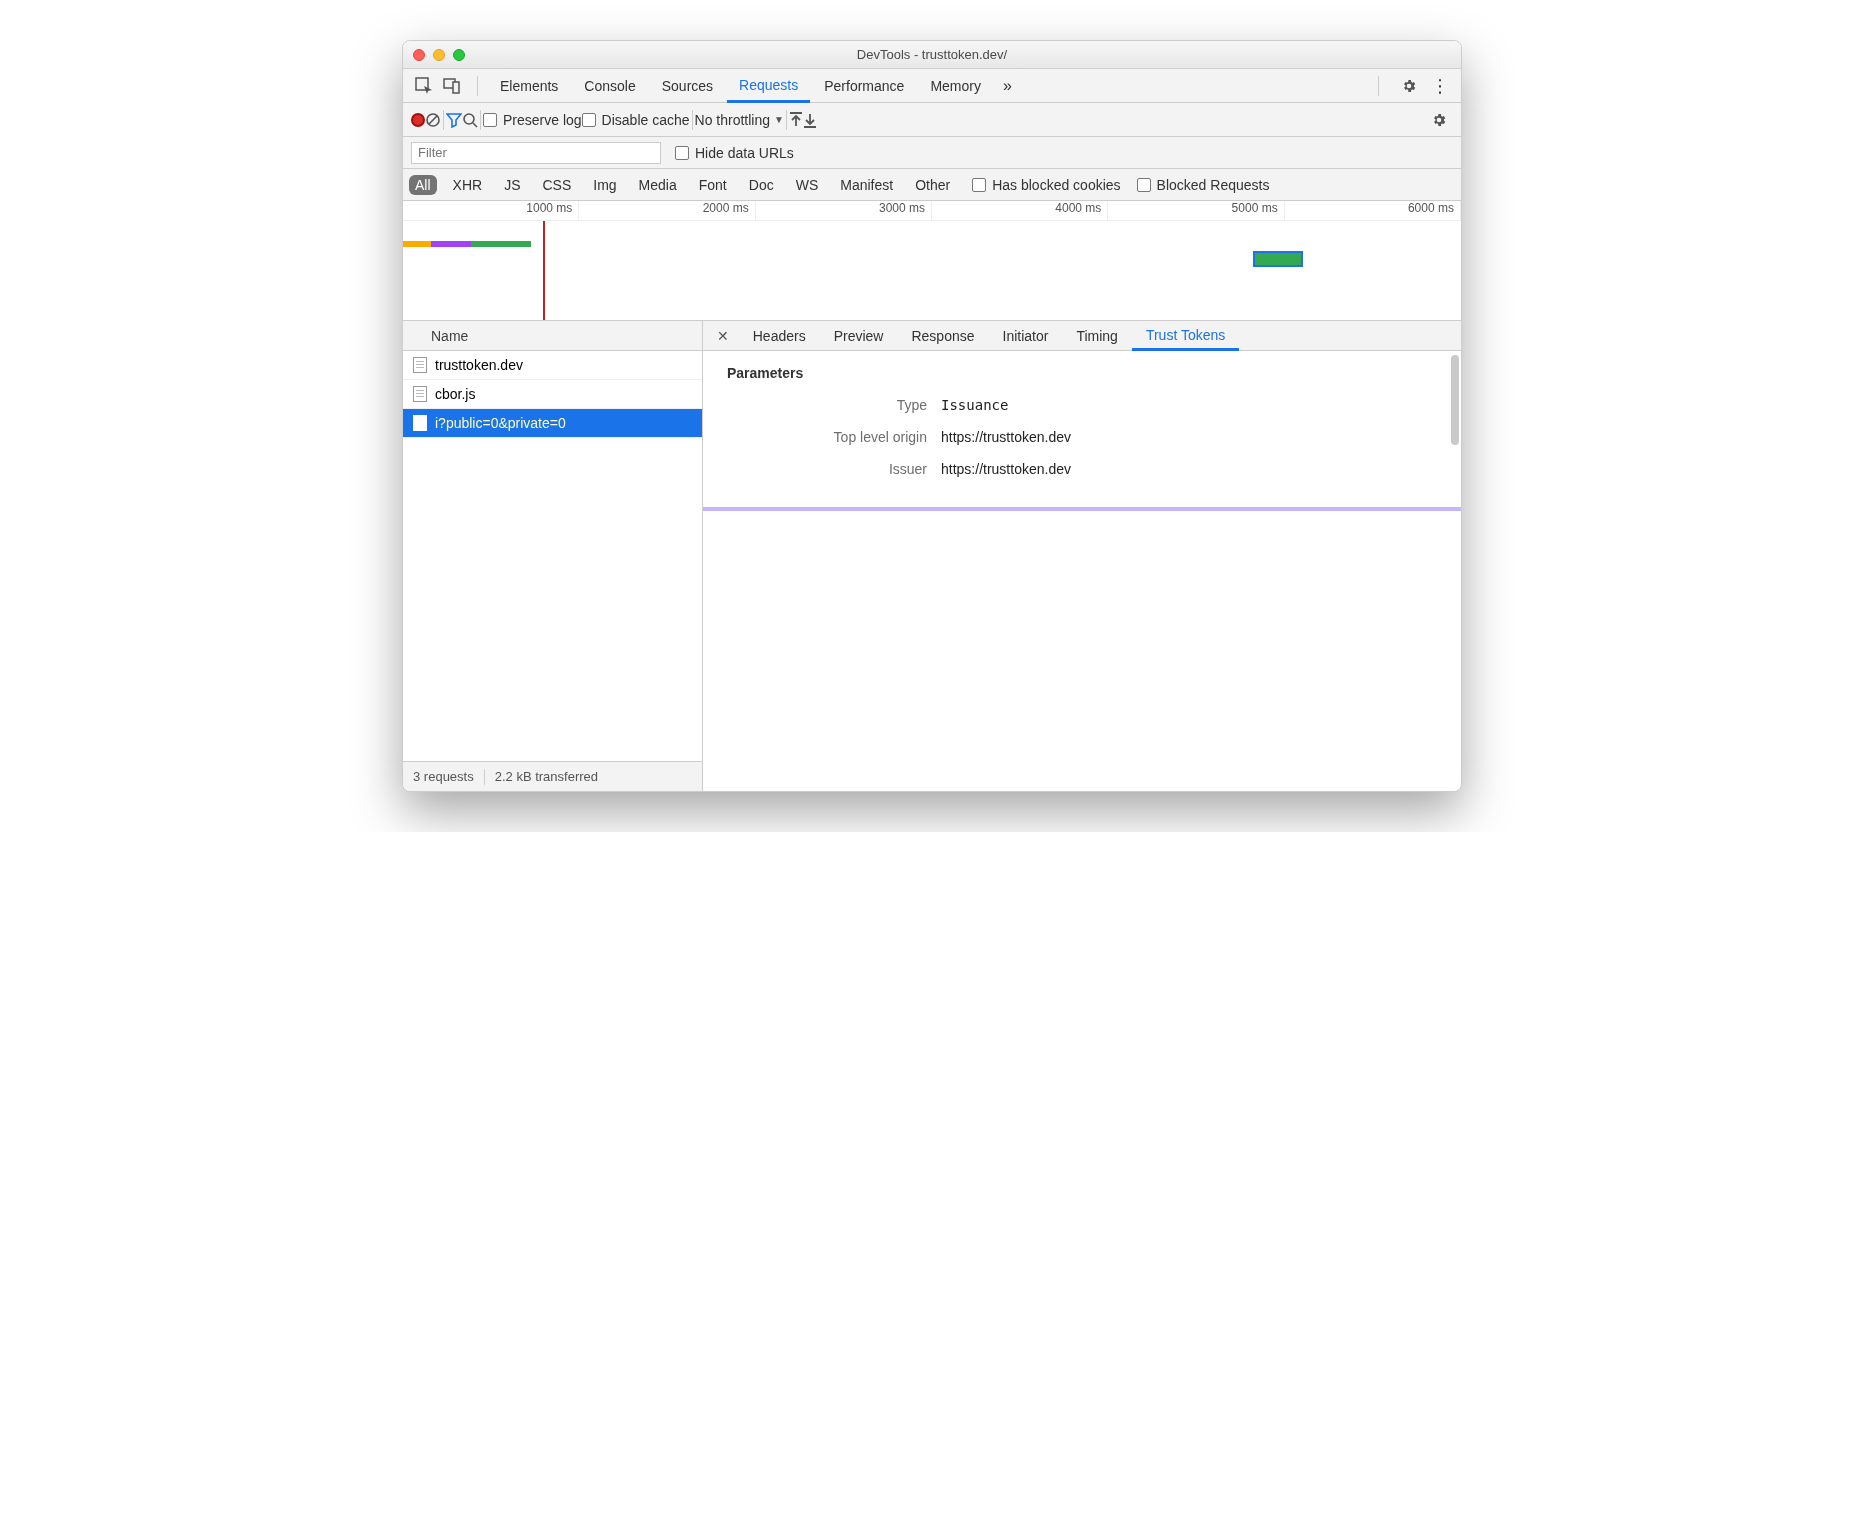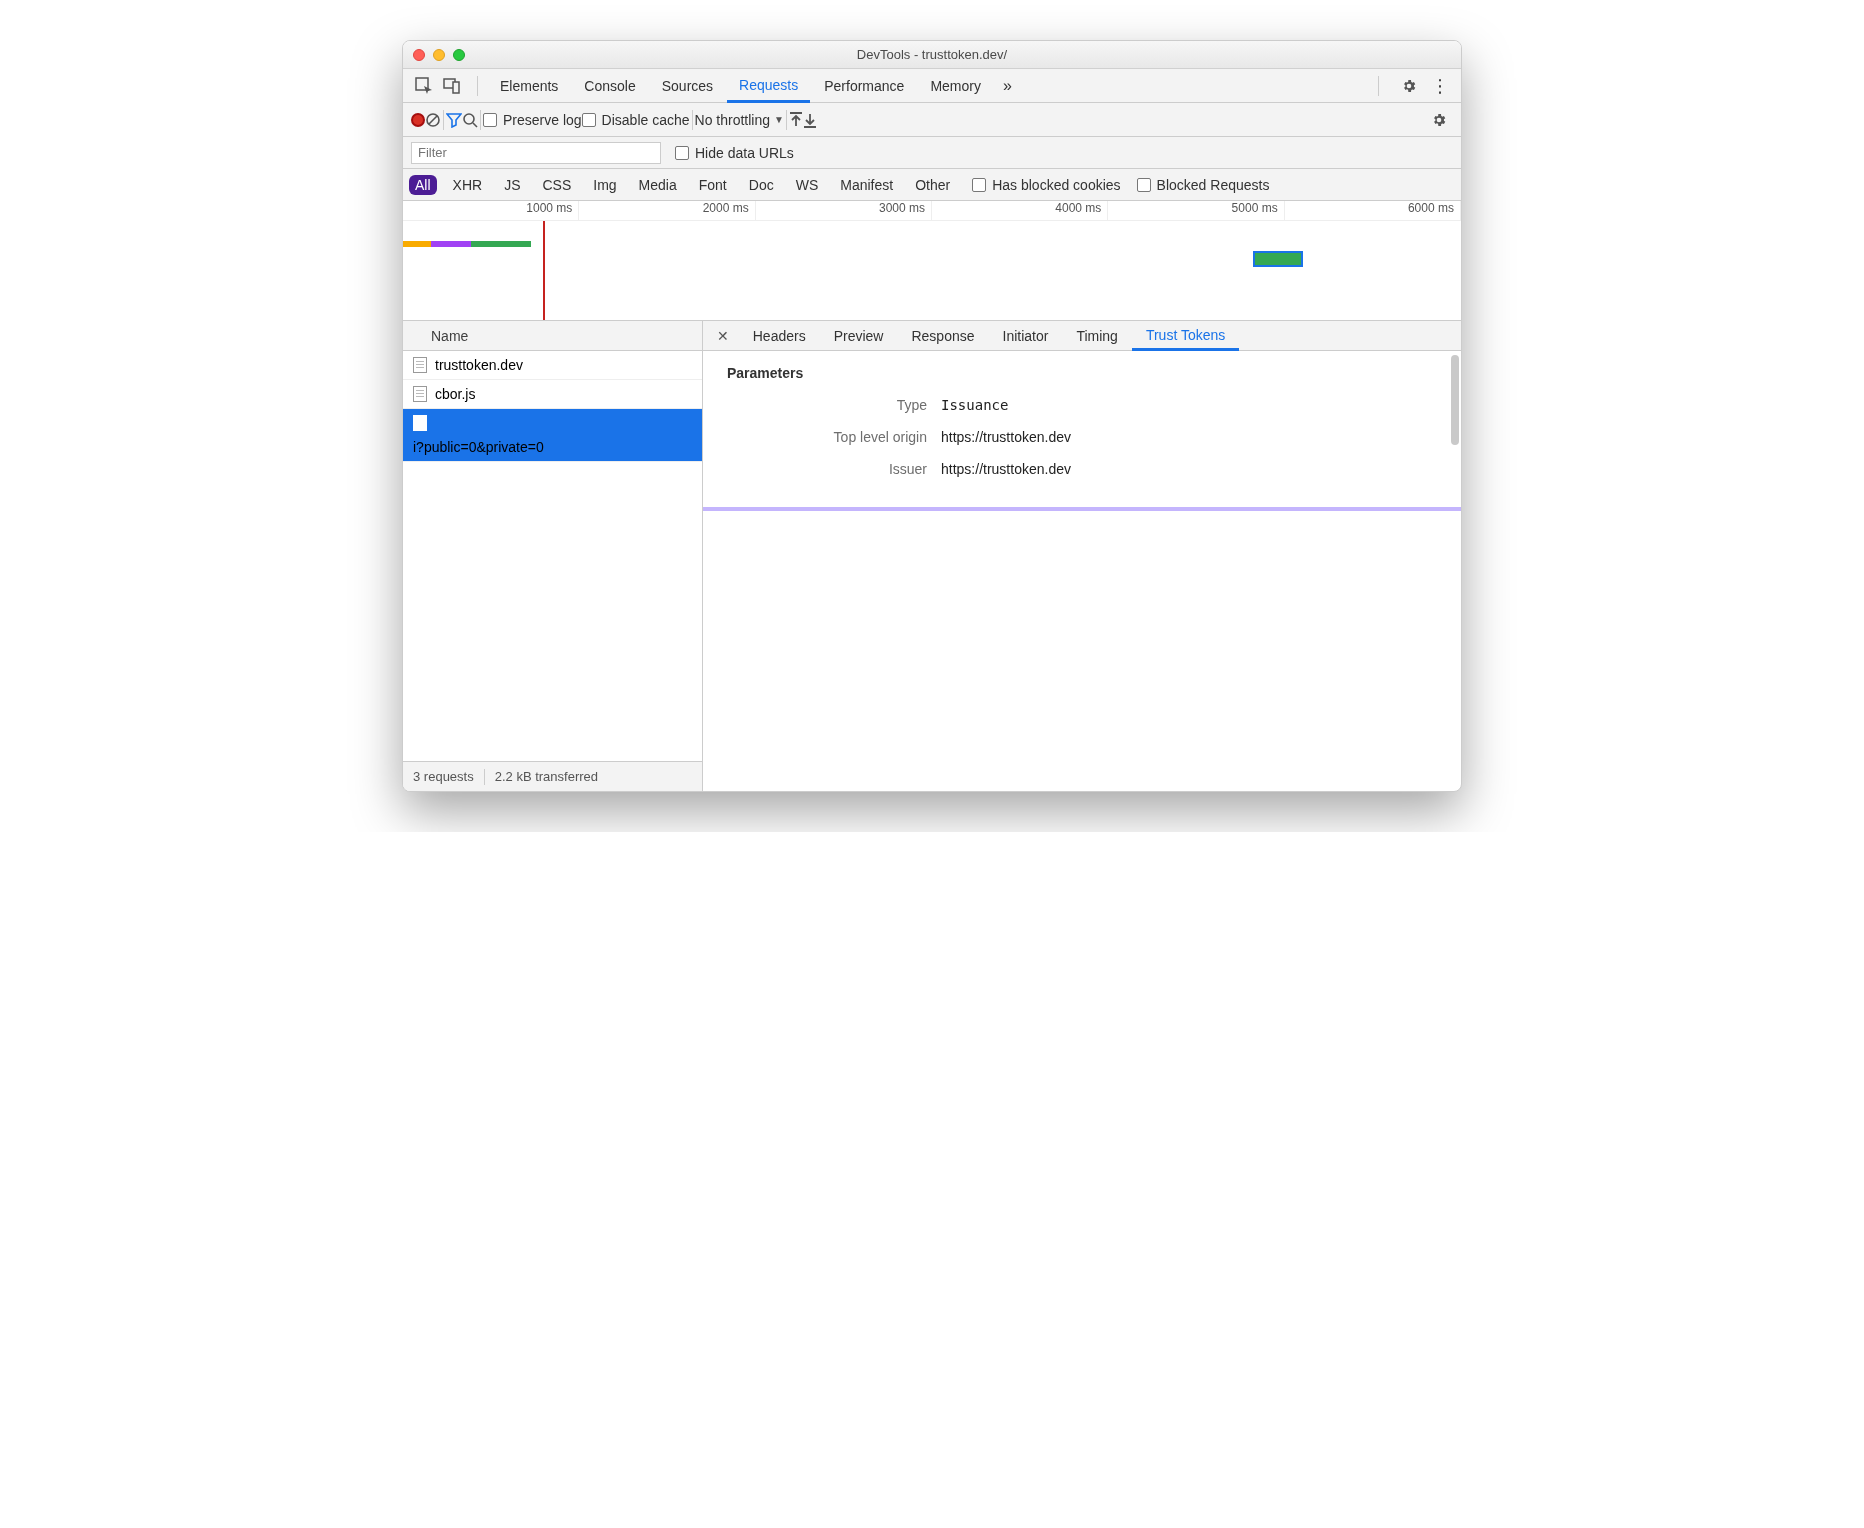--- a/index.html
+++ b/index.html
@@ -77,21 +77,21 @@
     width:250px;height:22px;border:1px solid #ccc;background:#fff;
     padding:0 6px;font-size:13px;color:#888;
   }
   
   .typebar{
     display:flex;align-items:center;height:32px;
     border-bottom:1px solid #ccc;background:#f3f3f3;
     padding:0 6px;gap:10px;font-size:14px;color:#333;
   }
   .chip{padding:2px 6px;border-radius:6px;cursor:pointer;}
-  .chip.active{background:#4c1d95;color:#fff;}
+  .chip.active{background:#737373;color:#fff;}
   .typebar .checkbox-label{margin-left:6px;}
   
   .timeline{
     height:120px;border-bottom:1px solid #ccc;background:#fff;
     position:relative;overflow:hidden;
   }
   .time-ticks{display:flex;height:20px;border-bottom:1px solid #eee;}
   .time-tick{flex:1;text-align:right;font-size:12px;color:#555;padding-right:6px;border-right:1px solid #eee;}
   .timeline-body{position:relative;height:100px;}
   .tl-seg{position:absolute;height:6px;top:20px;}
@@ -99,21 +99,21 @@
   .seg2{left:28px;width:40px;background:#a142f4;}
   .seg3{left:68px;width:60px;background:#34a853;}
   .tl-marker{position:absolute;top:0;bottom:0;width:2px;background:#c5221f;left:140px;}
   .tl-block{position:absolute;top:30px;left:850px;width:50px;height:16px;background:#34a853;border:2px solid #1a73e8;}
   
   .main-split{display:flex;height:470px;}
   .left-pane{width:300px;border-right:1px solid #ccc;display:flex;flex-direction:column;}
   .name-header{height:30px;border-bottom:1px solid #ccc;display:flex;align-items:center;padding:0 28px;font-size:14px;color:#404040;background:#f3f3f3;}
   .req-list{flex:1;overflow:auto;font-size:14px;}
   .req-row{display:flex;align-items:flex-start;gap:8px;padding:6px 10px;border-bottom:1px solid #eee;cursor:pointer;}
-  .req-row.selected{background:#1a73e8;color:#000000;flex-direction:column;}
+  .req-row.selected{background:#1a73e8;color:#fef9c3;}
   .file-icon{width:14px;height:16px;border:1px solid #999;background:#fff;position:relative;}
   .file-icon::after{content:"";position:absolute;left:2px;right:2px;top:3px;height:1px;background:#bbb;box-shadow:0 3px 0 #bbb,0 6px 0 #bbb;}
   .req-row.selected .file-icon{border-color:#fff;}
   .req-row.selected .file-icon::after{background:rgba(255,255,255,0.8);box-shadow:0 3px 0 rgba(255,255,255,0.8),0 6px 0 rgba(255,255,255,0.8);}
   .status-footer{height:30px;border-top:1px solid #ccc;background:#f3f3f3;display:flex;align-items:center;padding:0 10px;font-size:13px;color:#555;gap:10px;}
   .sf-sep{width:1px;height:16px;background:#ccc;}
   
   .right-pane{flex:1;display:flex;flex-direction:column;position:relative;}
   .detail-tabs{
     height:30px;border-bottom:1px solid #ccc;background:#f3f3f3;

